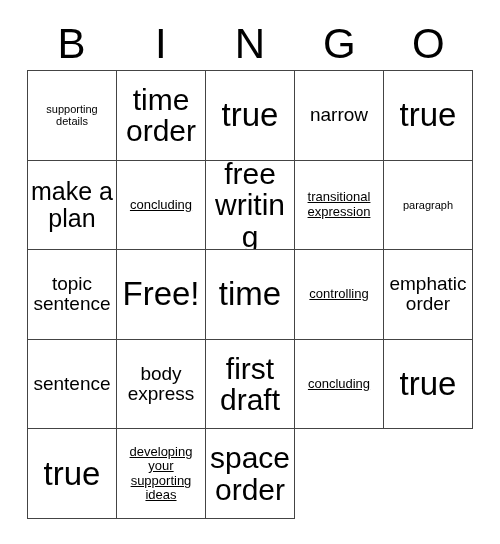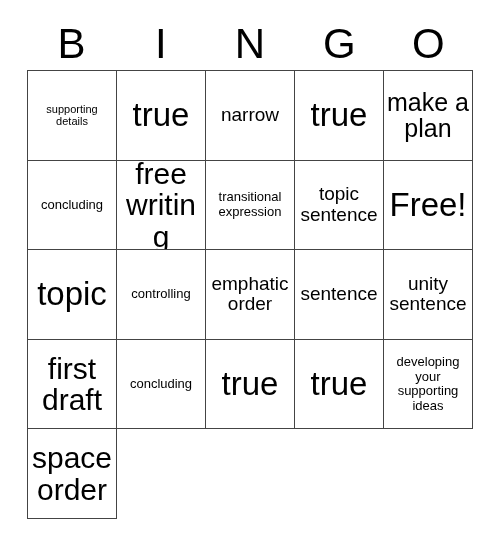--- a/index.html
+++ b/index.html
@@ -74,21 +74,21 @@
   .cell-text {
     display: block;
     width: 100%;
     color: #000000;
     line-height: 1.04;
     word-wrap: break-word;
     hyphens: none;
   }
 
   
-  .fs-xs  { font-size: 13px;  line-height: 1.12; }
+  .fs-xs  { font-size: 13px;  line-height: 1.12; text-decoration: underline; }
   .fs-sm  { font-size: 11px;  line-height: 1.10; }
   .fs-md  { font-size: 19px;  line-height: 1.08; }
   .fs-lg  { font-size: 25px;  line-height: 1.06; }
   .fs-xl  { font-size: 30px;  line-height: 1.05; }
   .fs-xxl { font-size: 33px;  line-height: 1.04; }
 </style>
 </head>
 <body>
 
 <div id="bingo-card">
@@ -100,20 +100,23 @@
     <div class="header-letter">G</div>
     <div class="header-letter">O</div>
   </div>
 
   <div id="grid">
 
     <div class="cell">
         <span class="cell-text fs-sm">supporting details</span>
       </div>
     <div class="cell">
+        <span class="cell-text fs-xl">time order</span>
+      </div>
+    <div class="cell">
         <span class="cell-text fs-xxl">true</span>
       </div>
     <div class="cell">
         <span class="cell-text fs-md">narrow</span>
       </div>
 
     <div class="cell">
         <span class="cell-text fs-xxl">true</span>
       </div>
     <div class="cell">
@@ -123,40 +126,43 @@
         <span class="cell-text fs-xs">concluding</span>
       </div>
     <div class="cell">
         <span class="cell-text fs-xl">free writing</span>
       </div>
     <div class="cell">
         <span class="cell-text fs-xs">transitional expression</span>
       </div>
 
     <div class="cell">
+        <span class="cell-text fs-sm">paragraph</span>
+      </div>
+    <div class="cell">
         <span class="cell-text fs-md">topic sentence</span>
       </div>
     <div class="cell">
         <span class="cell-text fs-xxl">Free!</span>
       </div>
     <div class="cell">
-        <span class="cell-text fs-xxl">topic</span>
+        <span class="cell-text fs-xxl">time</span>
       </div>
     <div class="cell">
         <span class="cell-text fs-xs">controlling</span>
       </div>
 
     <div class="cell">
         <span class="cell-text fs-md">emphatic order</span>
       </div>
     <div class="cell">
         <span class="cell-text fs-md">sentence</span>
       </div>
     <div class="cell">
-        <span class="cell-text fs-md">unity sentence</span>
+        <span class="cell-text fs-md">body express</span>
       </div>
     <div class="cell">
         <span class="cell-text fs-xl">first draft</span>
       </div>
     <div class="cell">
         <span class="cell-text fs-xs">concluding</span>
       </div>
 
     <div class="cell">
         <span class="cell-text fs-xxl">true</span>

